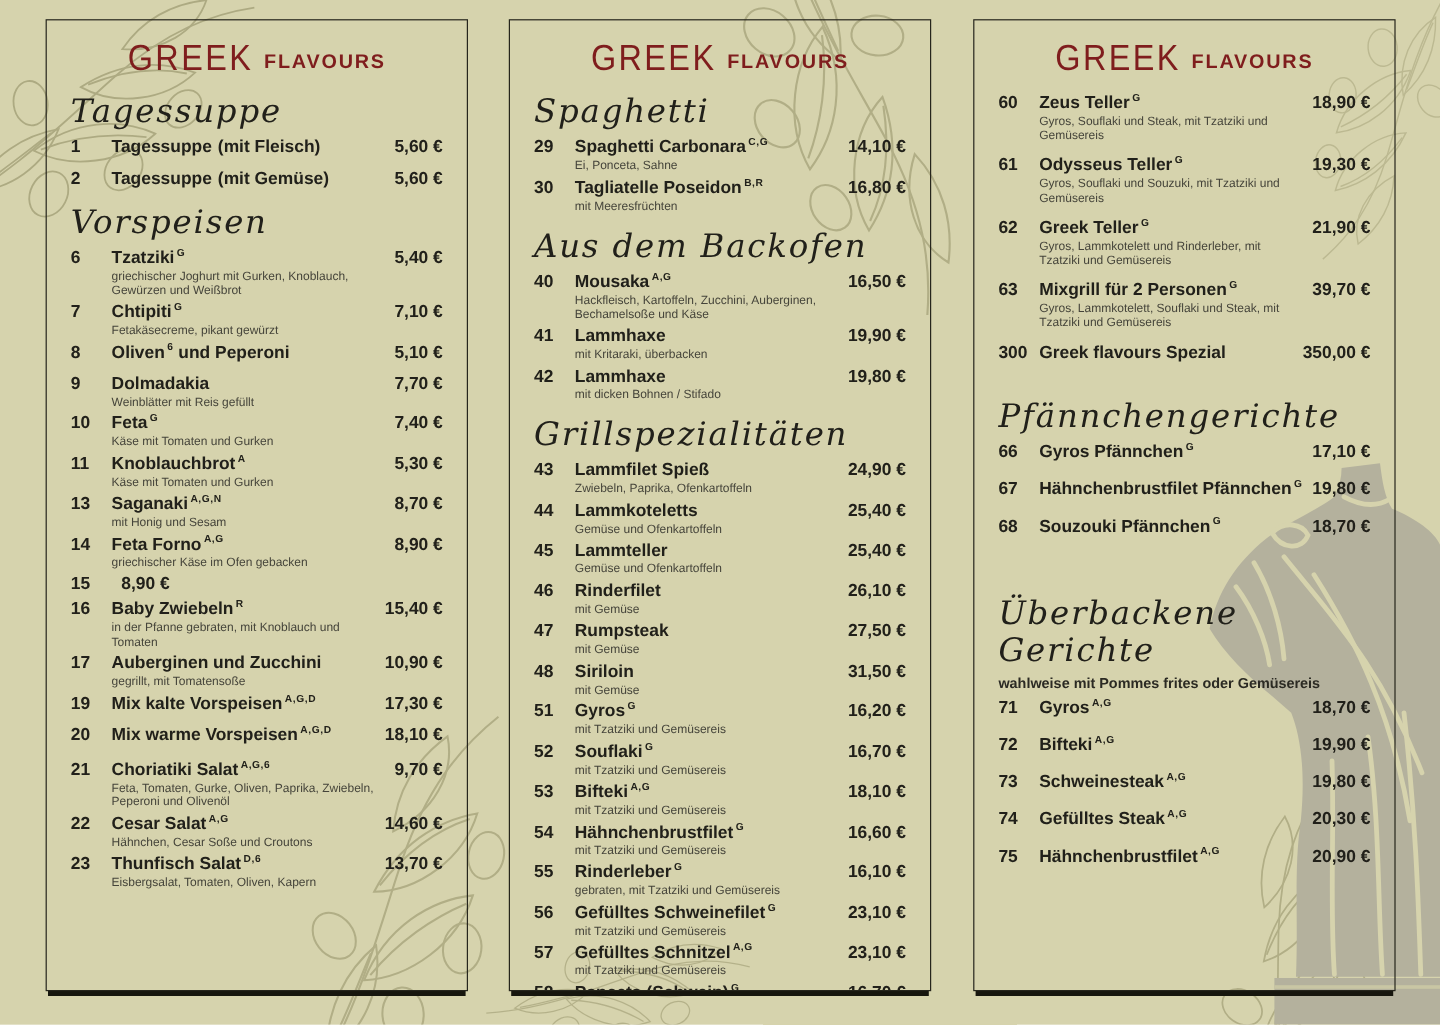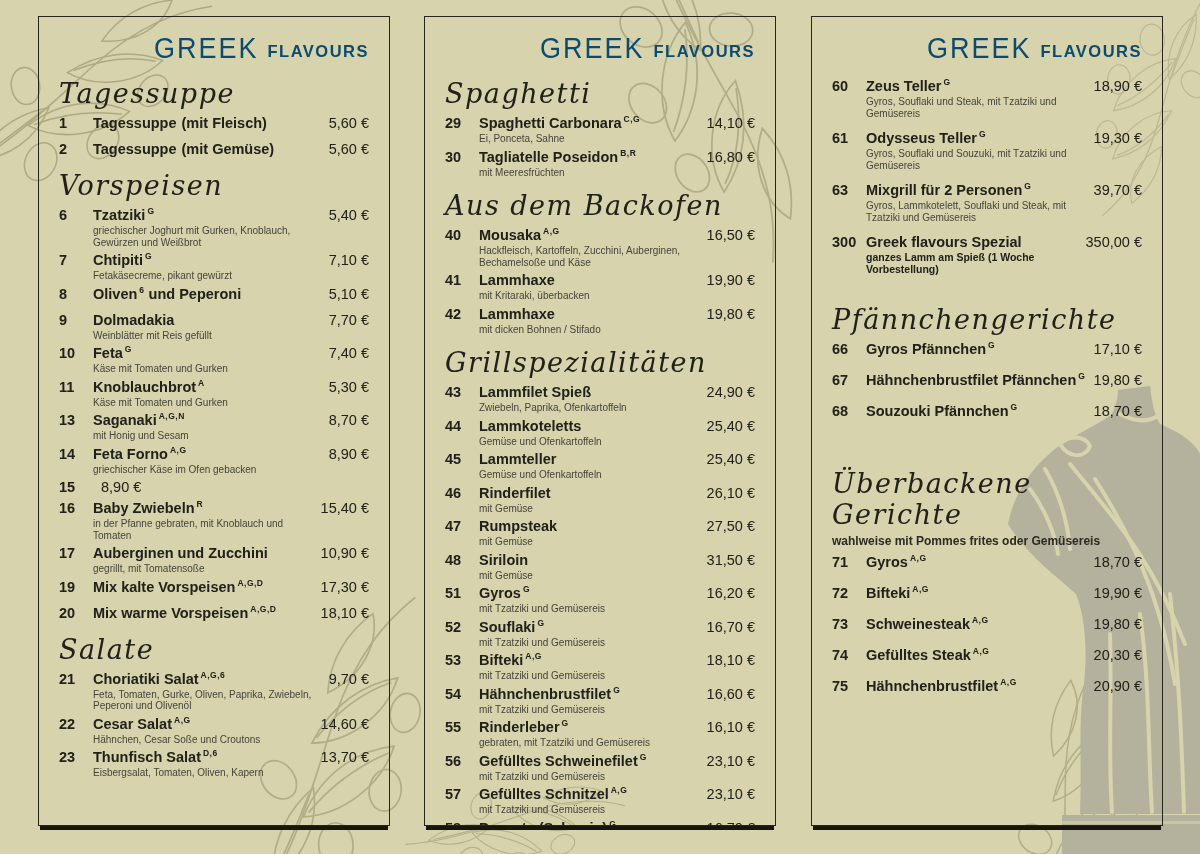--- a/index.html
+++ b/index.html
@@ -3,39 +3,39 @@
 <meta charset="utf-8">
 <style>
   html,body{margin:0;padding:0;}
   body{font-family:"Liberation Sans",sans-serif;}
   .page{position:relative;width:1200px;height:854px;background:#d6d3ad;overflow:hidden;}
   .decor{position:absolute;z-index:1;pointer-events:none;}
   .columns{position:absolute;left:0;top:0;width:1200px;height:854px;z-index:2;display:flex;}
   .panel{position:absolute;top:16px;width:352px;height:810px;border:1.6px solid #26251c;
          box-shadow:0 6px 0 -2px #17160e;box-sizing:border-box;padding:10px 20px 8px 20px;overflow:hidden;}
   .panel.c1{left:38px;} .panel.c2{left:424px;} .panel.c3{left:811px;}
-  .brand{display:flex;align-items:baseline;justify-content:flex-end;gap:9px;margin:6px 0 14px 0;color:#0c4a6e;}
+  .brand{display:flex;align-items:baseline;justify-content:center;gap:9px;margin:6px 0 14px 0;color:#7f1d1d;}
   .brand-greek{font-size:27px;font-weight:400;letter-spacing:2px;transform:scaleY(1.12);display:inline-block;}
   .brand-flavours{font-size:16.5px;font-weight:700;letter-spacing:1.5px;}
   .section{margin-top:12px;}
   .script{font-family:"DejaVu Serif",serif;font-style:italic;font-weight:500;font-size:27px;
           letter-spacing:1.5px;color:#21201a;margin:0 0 6px 0;}
   .note{font-size:12px;font-weight:700;color:#2b2a23;margin:-2px 0 6px 0;}
   .item{display:grid;grid-template-columns:34px 1fr auto;margin-bottom:4px;color:#21201a;}
   .item.nodesc{margin-bottom:9px;}
   .section.roomy .item{margin-bottom:11px;}
   .section.wide .item.nodesc{margin-bottom:14px;}
   .num{font-weight:700;font-size:14.5px;line-height:17px;}
   .line{font-size:14.5px;line-height:17px;}
   .nm{font-weight:700;}
   .nm2{font-weight:700;margin-left:5px;}
   .sup{font-size:8.5px;font-weight:700;letter-spacing:.5px;vertical-align:6px;line-height:0;margin-left:2px;}
   .desc{font-size:10px;line-height:11.5px;color:#45443a;margin-top:1px;}
   .desc.bold{font-weight:700;color:#21201a;font-size:10.5px;}
-  .price{font-weight:400;font-size:14.5px;line-height:17px;white-space:nowrap;padding-left:8px;}
+  .price{font-weight:700;font-size:14.5px;line-height:17px;white-space:nowrap;padding-left:8px;}
   .branch{stroke:#8d8a60;fill:none;stroke-width:1.4;}
 </style>
 </head>
 <body>
 
 <div class="page">
 
   <svg width="0" height="0" style="position:absolute" aria-hidden="true">
     <defs>
       <g id="olivebranch" class="branch">
@@ -208,21 +208,20 @@
           </div>
           <div class="item nodesc">
             <div class="num">20</div>
             <div class="mid">
               <div class="line"><span class="nm">Mix warme Vorspeisen</span><sup class="sup">A,G,D</sup></div>
             </div>
             <div class="price">18,10 €</div>
           </div>
         </div>
         <div class="section">
-          <h2 class="script">Salate</h2>
           <div class="item">
             <div class="num">21</div>
             <div class="mid">
               <div class="line"><span class="nm">Choriatiki Salat</span><sup class="sup">A,G,6</sup></div>
               <div class="desc">Feta, Tomaten, Gurke, Oliven, Paprika, Zwiebeln, Peperoni und Olivenöl</div>
             </div>
             <div class="price">9,70 €</div>
           </div>
           <div class="item">
             <div class="num">22</div>
@@ -424,32 +423,39 @@
           </div>
           <div class="item">
             <div class="num">61</div>
             <div class="mid">
               <div class="line"><span class="nm">Odysseus Teller</span><sup class="sup">G</sup></div>
               <div class="desc">Gyros, Souflaki und Souzuki, mit Tzatziki und Gemüsereis</div>
             </div>
             <div class="price">19,30 €</div>
           </div>
           <div class="item">
+            <div class="num">62</div>
+            <div class="mid">
+              <div class="line"><span class="nm">Greek Teller</span><sup class="sup">G</sup></div>
+              <div class="desc">Gyros, Lammkotelett und Rinderleber, mit Tzatziki und Gemüsereis</div>
+            </div>
+            <div class="price">21,90 €</div>
+          </div>
+          <div class="item">
             <div class="num">63</div>
             <div class="mid">
               <div class="line"><span class="nm">Mixgrill für 2 Personen</span><sup class="sup">G</sup></div>
               <div class="desc">Gyros, Lammkotelett, Souflaki und Steak, mit Tzatziki und Gemüsereis</div>
             </div>
             <div class="price">39,70 €</div>
           </div>
           <div class="item">
             <div class="num">300</div>
             <div class="mid">
               <div class="line"><span class="nm">Greek flavours Spezial</span></div>
-              <div class="desc bold">ganzes Lamm am Spieß (1 Woche Vorbestellung)</div>
             </div>
             <div class="price">350,00 €</div>
           </div>
         </div>
         <div class="section wide" style="margin-top: 29px;">
           <h2 class="script">Pfännchengerichte</h2>
           <div class="item nodesc">
             <div class="num">66</div>
             <div class="mid">
               <div class="line"><span class="nm">Gyros Pfännchen</span><sup class="sup">G</sup></div>

